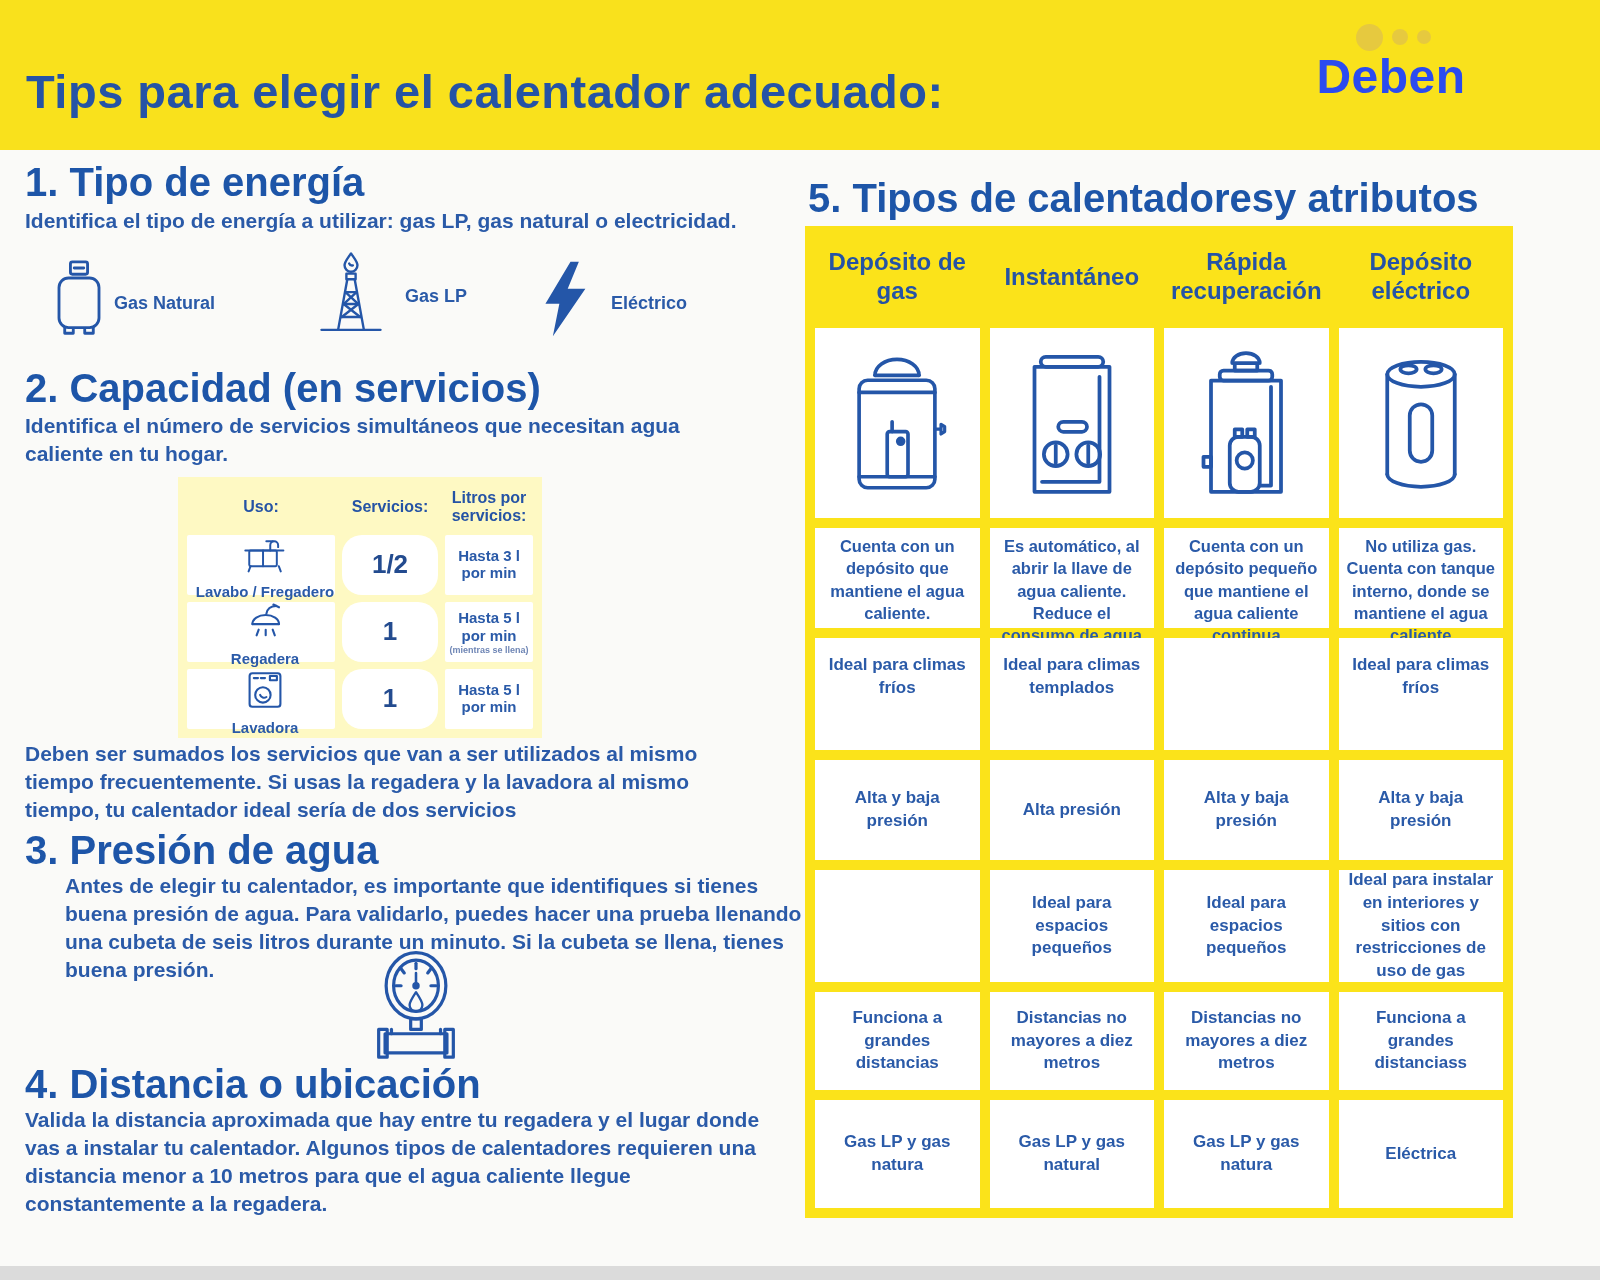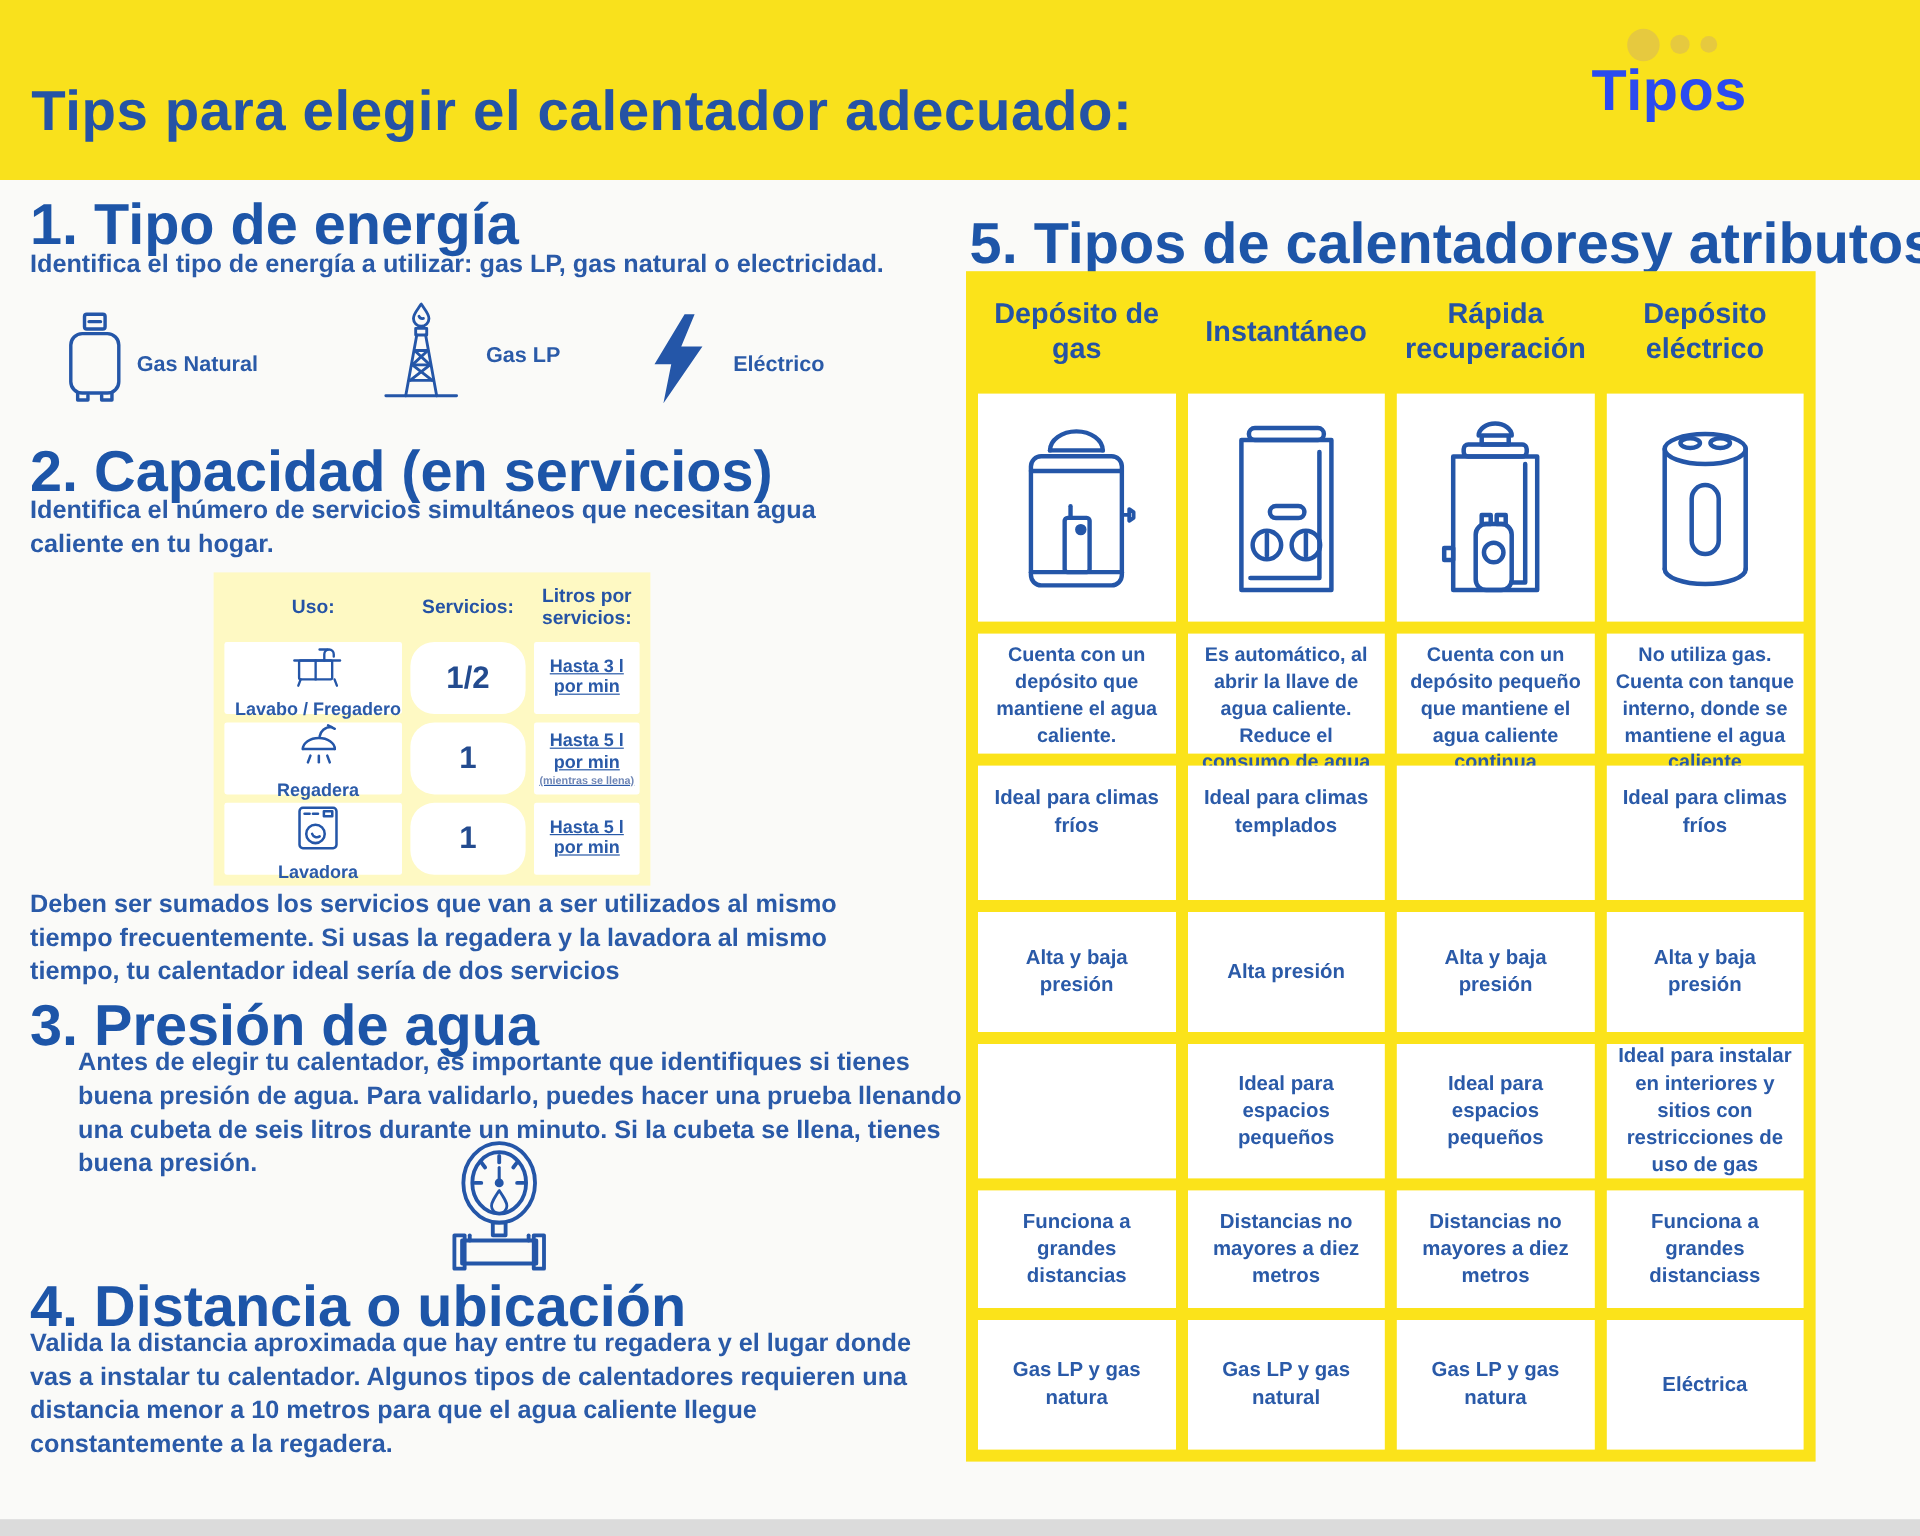--- a/index.html
+++ b/index.html
@@ -11,38 +11,38 @@
   .header-title { position:absolute; left:26px; top:64px; font-size:47px; font-weight:800; color:#2553A5; letter-spacing:.5px; white-space:nowrap; }
   .logo { position:absolute; right:104px; top:22px; width:210px; text-align:center; }
   .logo-dots { display:flex; justify-content:center; align-items:center; gap:9px; height:30px; padding-left:4px; }
   .dot { border-radius:50%; background:#E6C93F; }
   .dot-lg { width:27px; height:27px; }
   .dot-md { width:16px; height:16px; }
   .dot-sm { width:14px; height:14px; }
   .logo-text { font-size:48px; font-weight:800; color:#2B4BEF; letter-spacing:.5px; line-height:1.05; }
 
   
-  .h { position:absolute; color:#1D55A8; font-weight:800; font-size:48px; white-space:nowrap; }
+  .h { position:absolute; color:#1D55A8; font-weight:800; font-size:40px; white-space:nowrap; }
   .p { position:absolute; color:#2A5AA8; font-weight:700; font-size:21px; line-height:28px; }
 
   
   .energy-item { position:absolute; width:170px; height:108px; display:flex; flex-direction:row; align-items:center; justify-content:flex-end; }
   .energy-icon { flex:1; display:flex; align-items:flex-end; justify-content:center; }
   .energy-label { margin-top:8px; color:#2A5AA8; font-weight:600; font-size:18px; }
 
   
   .cap-table { position:absolute; left:178px; top:477px; background:#fef9c3; padding:9px; display:grid;
                grid-template-columns:148px 96px 88px; grid-template-rows:42px 60px 60px 60px; gap:7px; }
   .cap-head { display:flex; align-items:center; justify-content:center; text-align:center; color:#2553A5;
               font-weight:800; font-size:16px; line-height:1.12; }
   .cap-cell { background:#FFFFFF; border-radius:2px; display:flex; align-items:center; justify-content:center;
               text-align:center; color:#2A5AA8; font-weight:700; font-size:15px; line-height:1.15;flex-direction:column; }
   .cap-use { justify-content:flex-start; padding-left:8px; gap:8px; text-align:left; }
   .cap-num { font-size:26px; font-weight:800; color:#234B8F;border-radius:20px; }
-  .cap-lit { flex-direction:column;text-decoration:underline; }
+  .cap-lit { flex-direction:column; }
   .cap-note { font-size:9px; font-weight:600; color:#6f86b5; line-height:1; margin-top:2px; }
 
   
   .gauge { position:absolute; left:368px; top:948px; }
 
   
   .types-heading { left:808px; top:176px; }
   .types-table { position:absolute; left:805px; top:226px; width:708px; background:#FBE31A; padding:10px;
                  display:grid; grid-template-columns:repeat(4,1fr); gap:10px;
                  grid-template-rows:82px 190px 100px 112px 100px 112px 98px 108px; }
@@ -65,21 +65,21 @@
 <div class="canvas">
 
   <div class="header">
     <div class="header-title">Tips para elegir el calentador adecuado:</div>
     <div class="logo">
       <div class="logo-dots">
         <span class="dot dot-lg"></span>
         <span class="dot dot-md"></span>
         <span class="dot dot-sm"></span>
       </div>
-      <div class="logo-text">Tipos</div>
+      <div class="logo-text">Deben</div>
     </div>
   </div>
 
   <div class="h" style="left:25px; top:160px;">1. Tipo de energía</div>
   <div class="p" style="left:25px; top:207px; width:770px;">Identifica el tipo de energía a utilizar: gas LP, gas natural o electricidad.</div>
 
   <div class="energy-item" style="left:45px; top:245px;">
     <div class="energy-icon">
       <svg width="58" height="80" viewBox="0 0 60 84" fill="none" stroke="#2456A8" stroke-width="3" stroke-linecap="round" stroke-linejoin="round">
         <rect x="21" y="3" width="18" height="13" rx="2"></rect>

